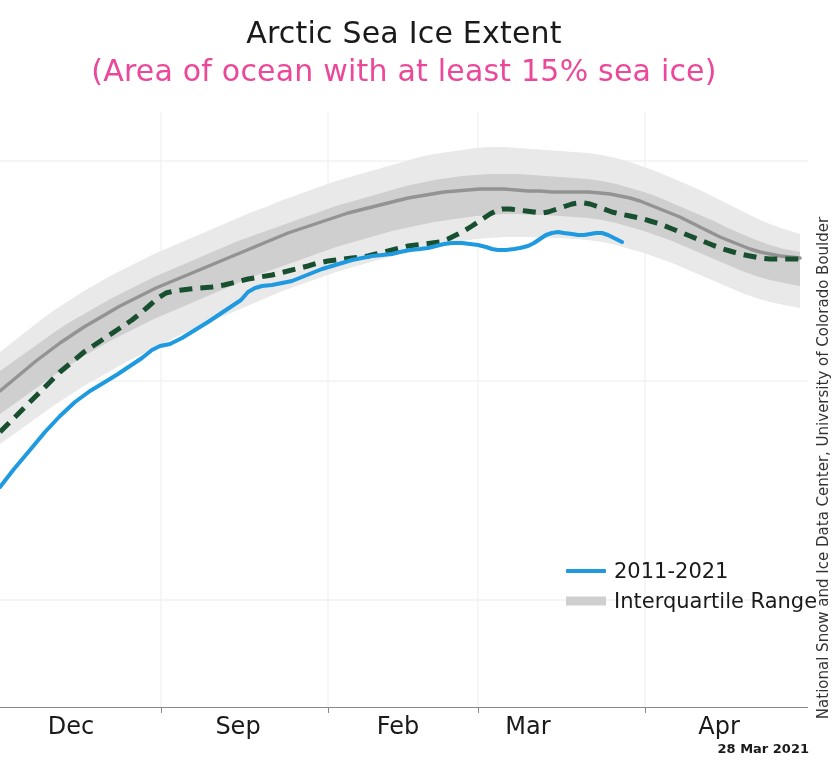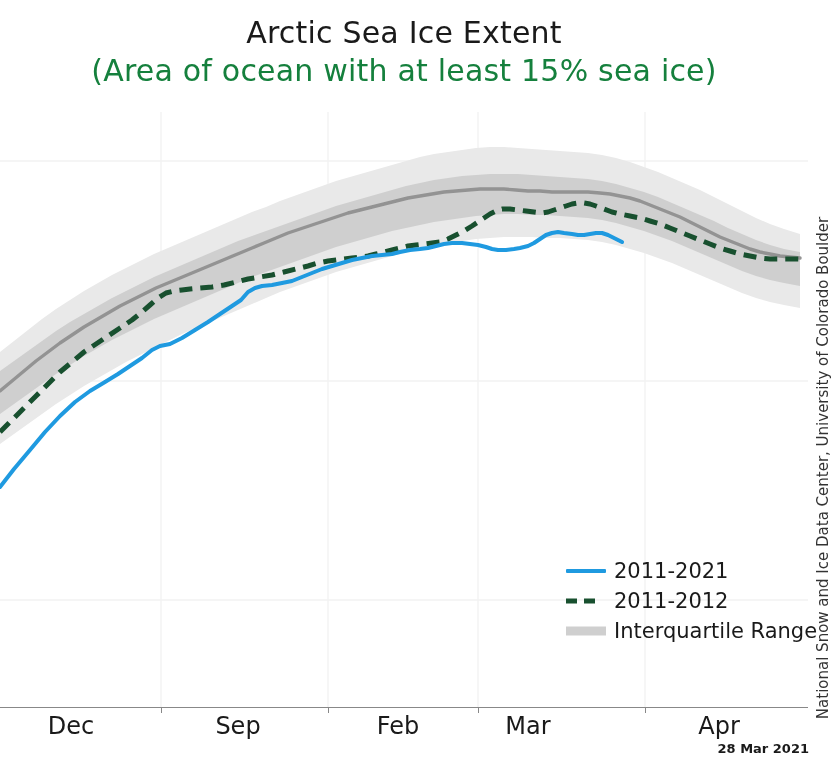--- a/index.html
+++ b/index.html
@@ -31,21 +31,21 @@
     font-size: 30px;
     line-height: 38px;
     font-weight: 400;
     color: #1a1a1a;
     letter-spacing: 0.2px;
   }
   #chart-subtitle {
     font-size: 30px;
     line-height: 38px;
     font-weight: 400;
-    color: #15803d;
+    color: #ec4899;
     letter-spacing: 0.2px;
   }
   
   #plot-area {
     position: absolute;
     left: 0;
     top: 112px;
     width: 808px;
     height: 595px;
     overflow: hidden;
@@ -191,29 +191,20 @@
 
   <div id="legend">
       <div class="legend-row">
         <span class="legend-swatch">
           <span class="bar sw-line" style="background: rgb(31, 154, 224);"></span>
         </span>
         <span class="legend-label">2011-2021</span>
       </div>
       <div class="legend-row">
         <span class="legend-swatch">
-          <span class="bar sw-dash">
-            <i style="background: rgb(24, 80, 47);"></i>
-            <i style="background: rgb(24, 80, 47);"></i>
-          </span>
-        </span>
-        <span class="legend-label">2011-2012</span>
-      </div>
-      <div class="legend-row">
-        <span class="legend-swatch">
           <span class="bar sw-band" style="background: rgb(207, 207, 207);"></span>
         </span>
         <span class="legend-label">Interquartile Range</span>
       </div>
     </div>
 
   <div id="credit">
     <span>National Snow and Ice Data Center, University of Colorado Boulder</span>
   </div>
 

